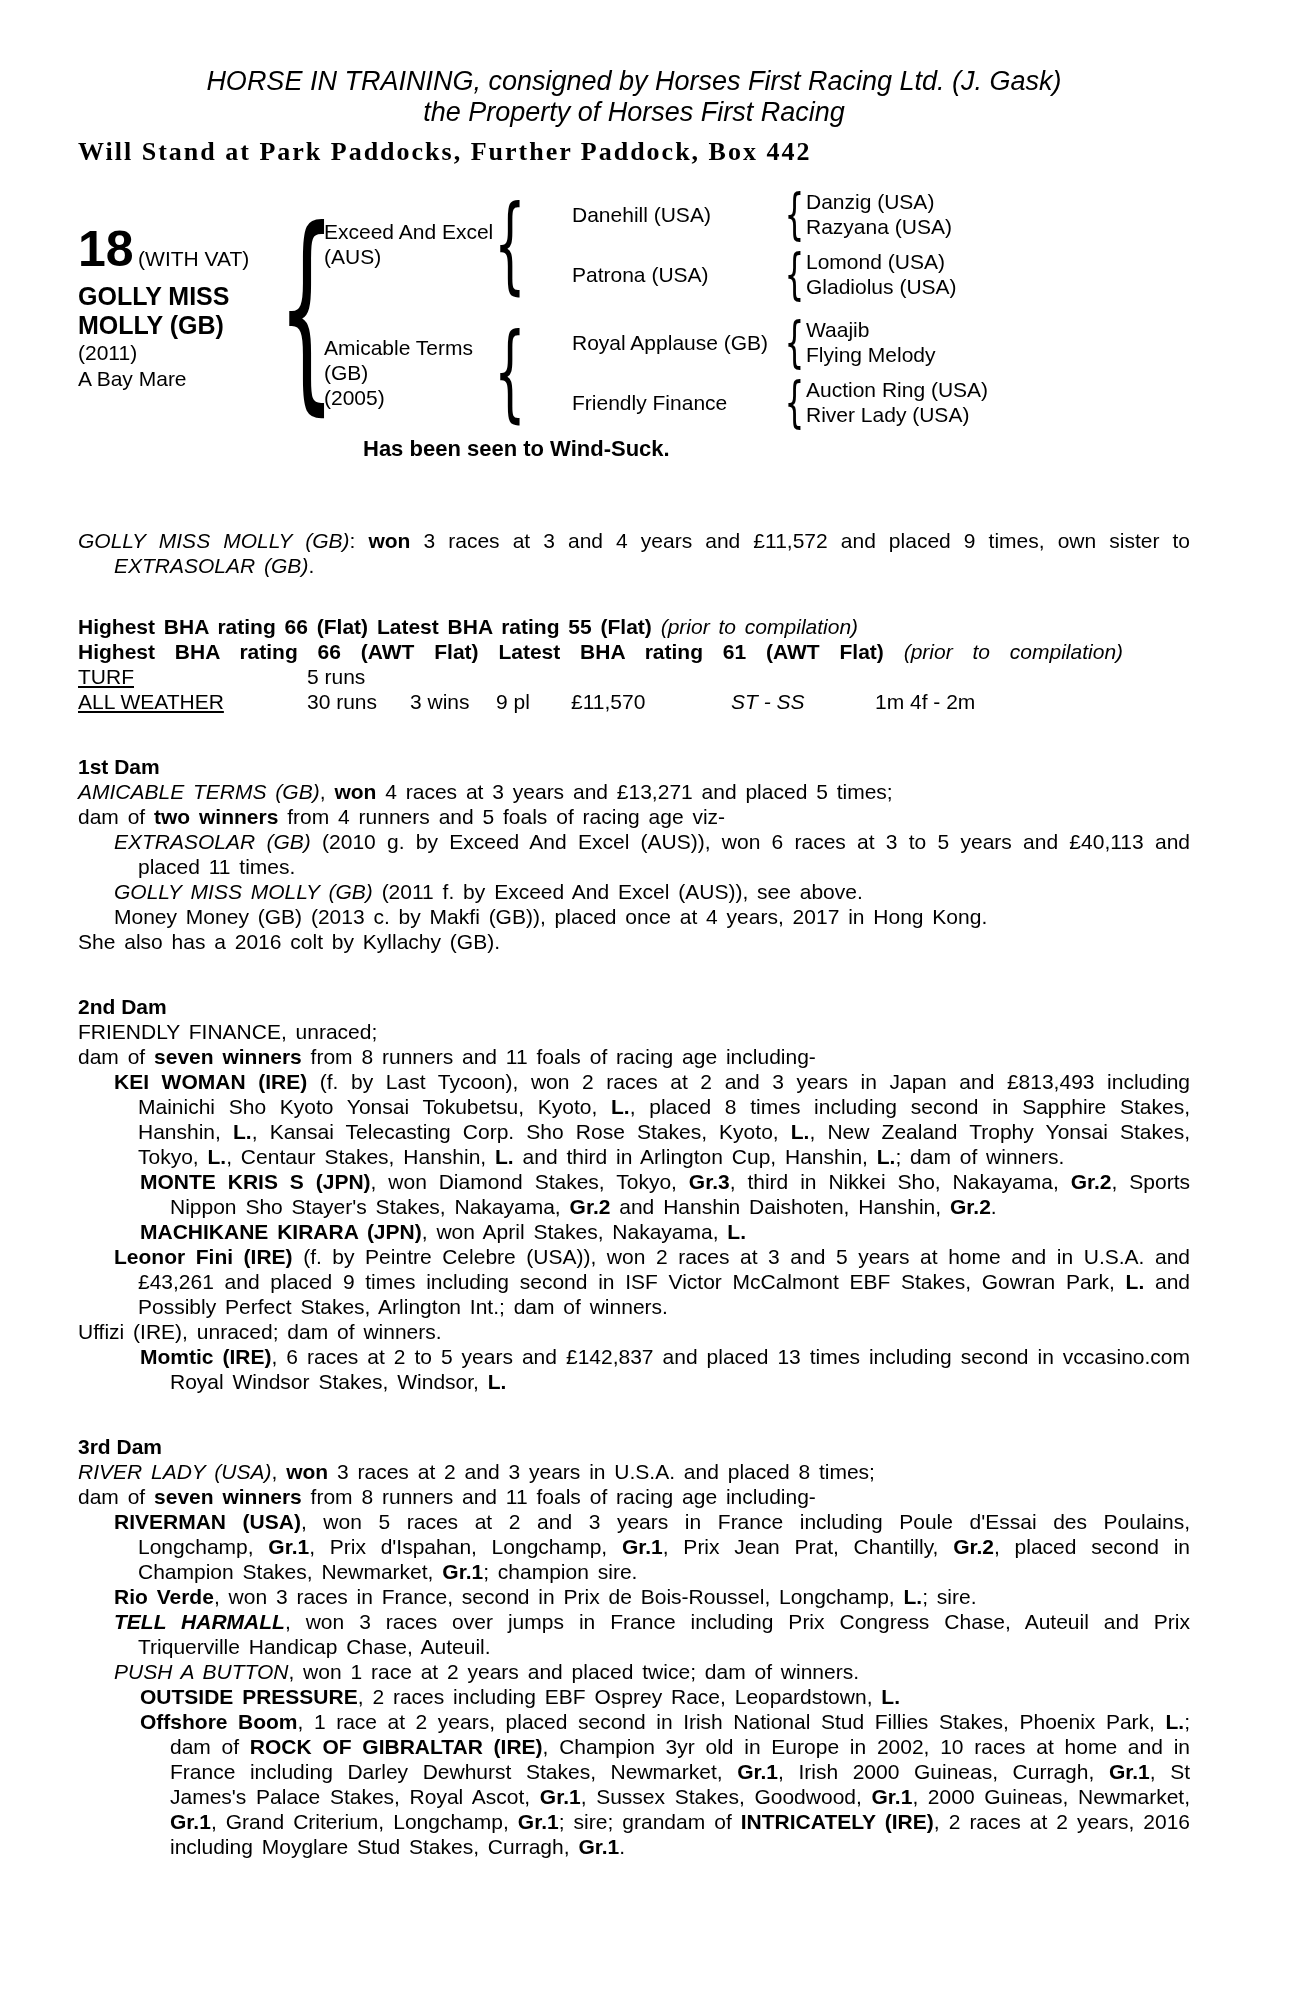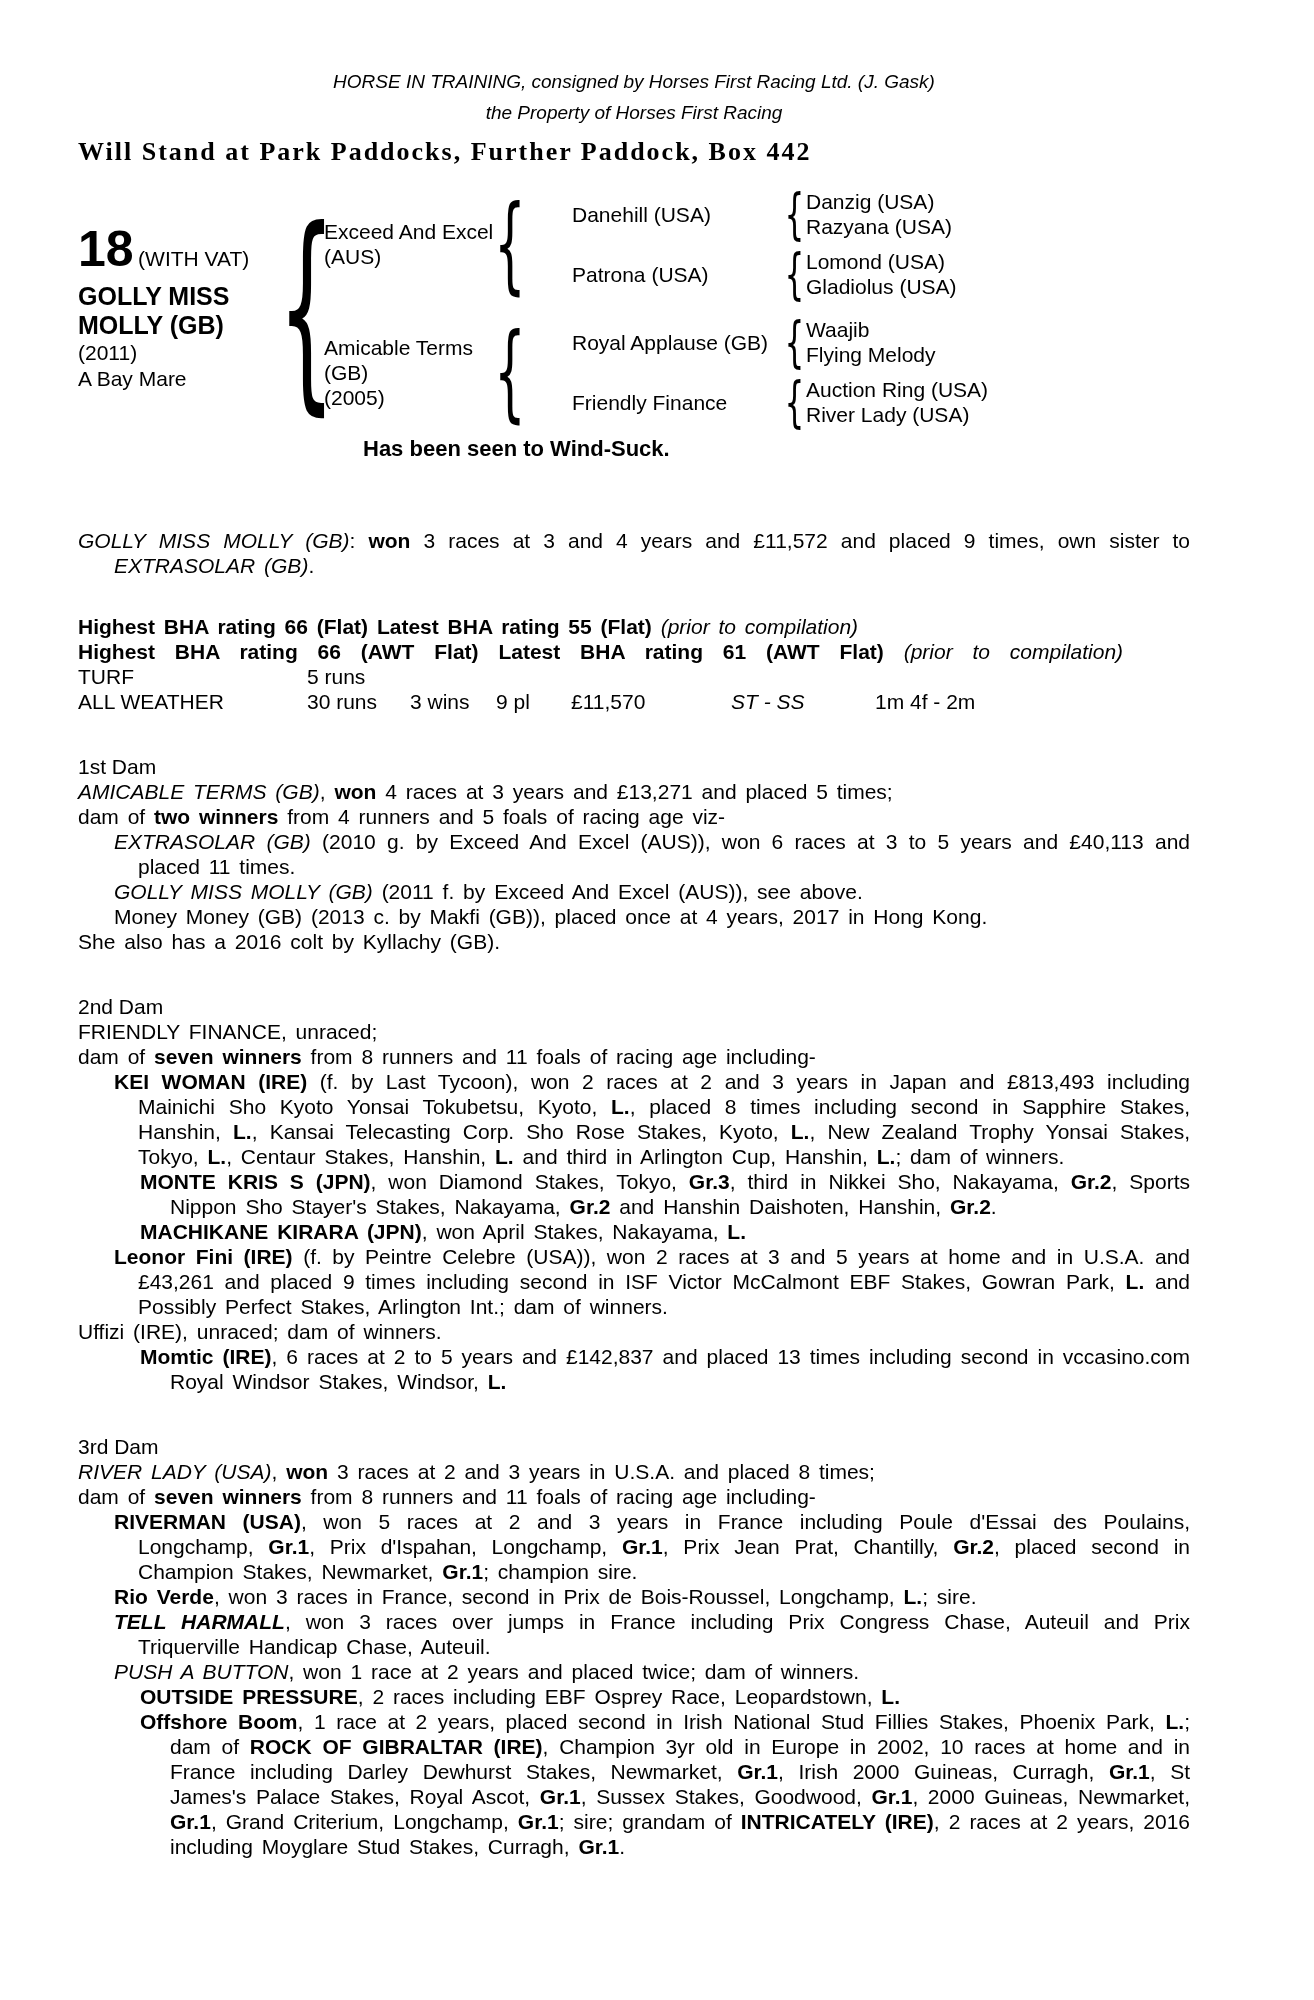--- a/index.html
+++ b/index.html
@@ -1,18 +1,18 @@
 <!DOCTYPE html>
 <html><head>
 <meta charset="utf-8">
 <style>
   html,body{margin:0;padding:0;background:#ffffff;}
   body{width:1314px;height:2000px;overflow:hidden;font-family:"Liberation Sans",sans-serif;color:#000;}
   .page{box-sizing:border-box;width:1314px;height:2000px;padding:66px 124px 20px 78px;}
-  .title{text-align:center;font-style:italic;font-size:19px;line-height:31px;}
+  .title{text-align:center;font-style:italic;font-size:27px;line-height:31px;}
   .stand-line{font-weight:bold;font-size:26px;line-height:32px;letter-spacing:2px;margin-top:8px;font-family:Liberation Serif, serif;}
   
   .pedigree{display:flex;align-items:center;margin-top:20px;}
   .lot-col{width:212px;flex:0 0 auto;}
   .lot-line{white-space:nowrap;}
   .lot-number{font-weight:bold;font-size:50px;line-height:50px;}
   .vat{font-size:21px;}
   .horse-name{font-weight:bold;font-size:25px;line-height:29px;margin-top:8px;}
   .foal-year,.color-sex{font-size:21px;line-height:26px;}
   .brace-wrap{flex:0 0 auto;display:flex;align-items:center;justify-content:center;font-family:"DejaVu Sans",sans-serif;font-weight:400;}
@@ -36,23 +36,23 @@
   .para.l1{padding-left:60px;text-indent:-24px;}
   .para.l2{padding-left:92px;text-indent:-30px;}
   .para .b{font-weight:bold;}
   .para .it{font-style:italic;}
   .summary{margin-top:66px;}
   .ratings{margin-top:36px;}
   .stretch{word-spacing:14px;}
   .stats{margin-top:0;}
   .stats-row{display:flex;font-size:21px;line-height:25px;}
   .sc{flex:0 0 auto;white-space:nowrap;}
-  .c0{width:229px;}.c1{width:103px;}.c2{width:86px;}.c3{width:75px;}.c4{width:160px;}.c5{width:144px;font-style:italic;}
+  .c0{width:229px;text-decoration:underline;}.c1{width:103px;}.c2{width:86px;}.c3{width:75px;}.c4{width:160px;}.c5{width:144px;font-style:italic;}
   .dam-section{margin-top:26px;}
-  .dam-heading{font-weight:normal;font-size:21px;line-height:25px;margin-top:40px;}
+  .dam-heading{font-weight:bold;font-size:21px;line-height:25px;margin-top:40px;}
 </style>
 </head>
 <body>
 
 <div class="page">
 
   <div class="title">HORSE IN TRAINING, consigned by Horses First Racing Ltd. (J. Gask)</div>
   <div class="title">the Property of Horses First Racing</div>
   <div class="stand-line">Will Stand at Park Paddocks, Further Paddock, Box 442</div>
 

